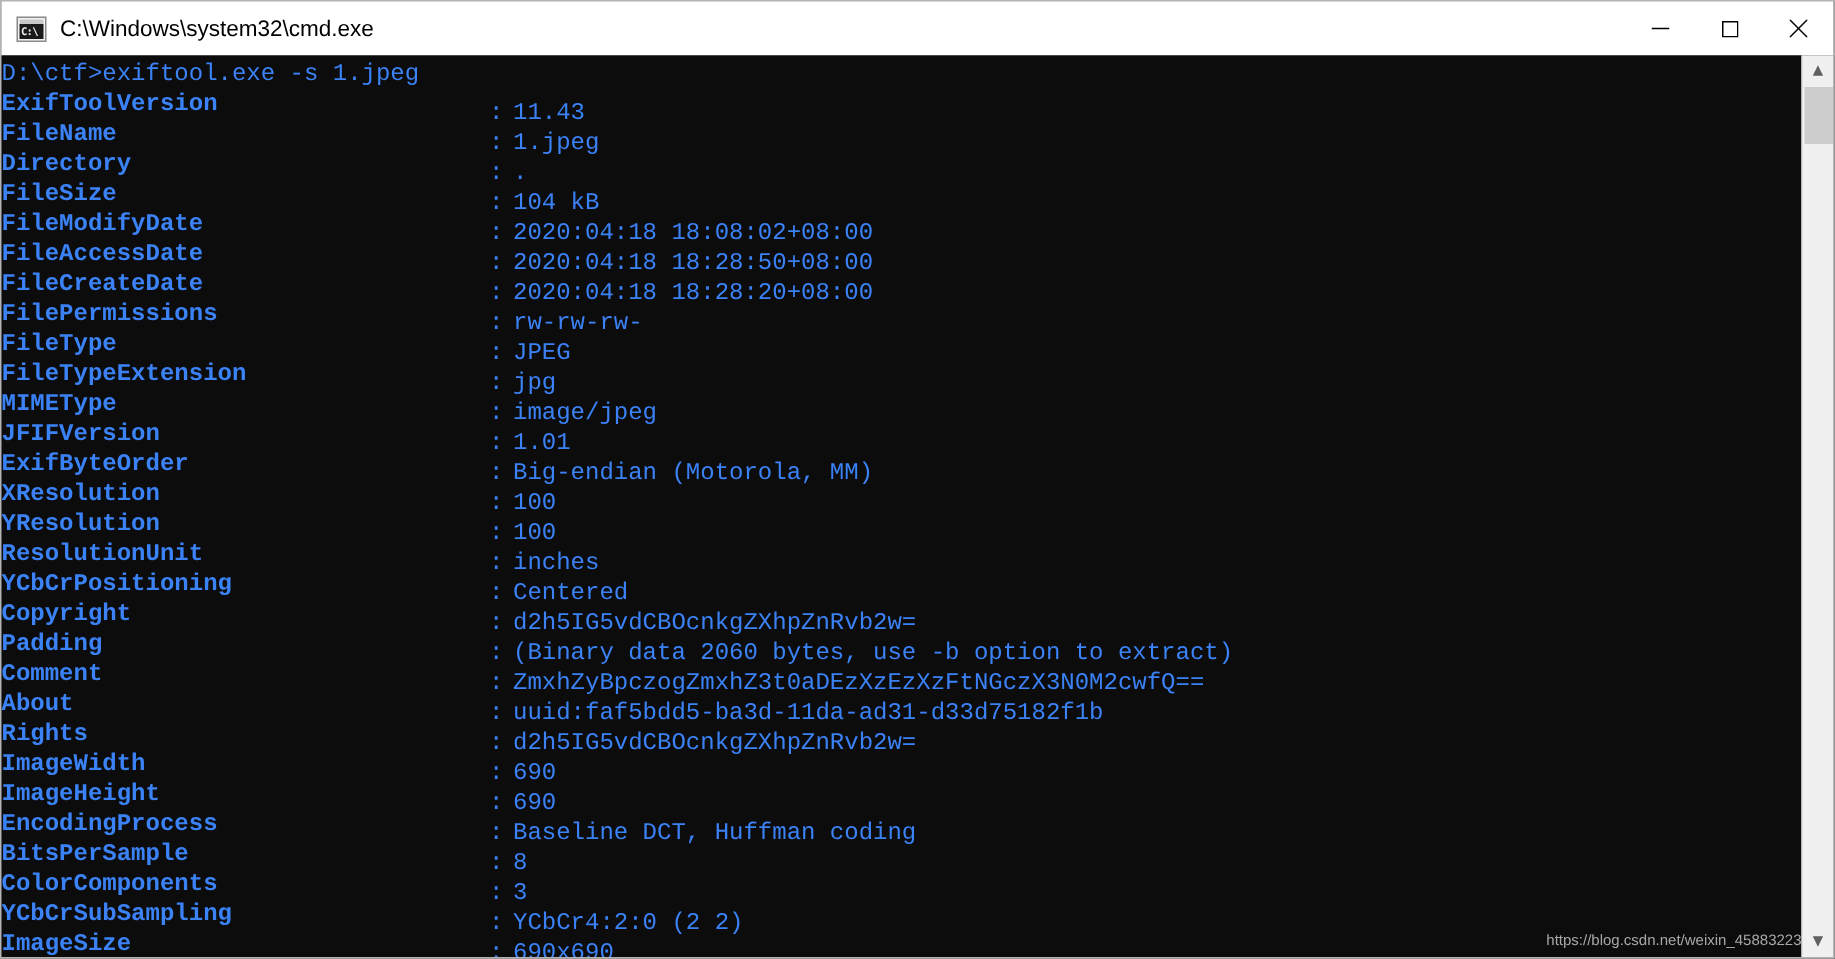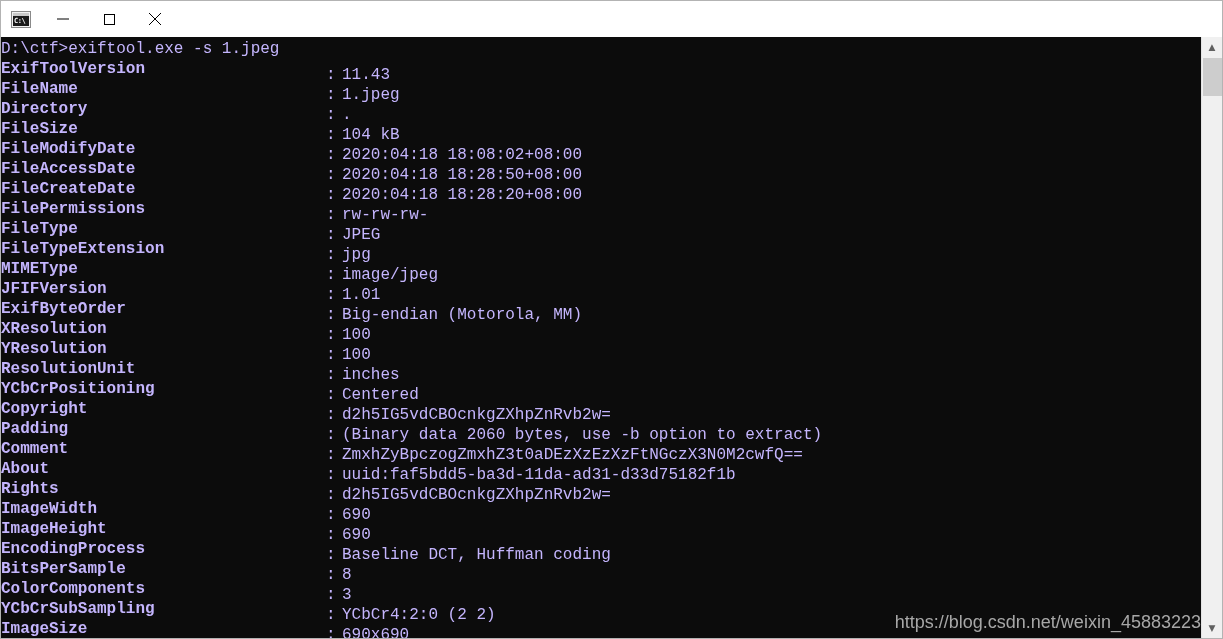--- a/index.html
+++ b/index.html
@@ -103,21 +103,21 @@
   }
 
   #console-lines {
     position: absolute;
     left: 0;
     top: 2px;
     width: 100%;
     font-family: "Liberation Mono", "DejaVu Sans Mono", monospace;
     font-size: 16px;
     line-height: 20px;
-    color: #c4b5fd;
+    color: #3b82f6;
     white-space: pre;
   }
 
   .line {
     height: 20px;
     line-height: 20px;
     white-space: pre;
     display: block;
   }
   .line .k {
@@ -136,21 +136,21 @@
     white-space: pre;
   }
   .line.cmd { padding-left: 0; }
 
   
   #watermark {
     position: absolute;
     right: 22px;
     bottom: 6px;
     font-family: "Liberation Sans", sans-serif;
-    font-size: 18px;
+    font-size: 10px;
     color: #b5b5b5;
     white-space: nowrap;
     opacity: 0.92;
   }
 
   
   #scrollbar {
     position: absolute;
     right: 1px;
     top: 37px;
@@ -210,20 +210,21 @@
 </head>
 <body>
 
 <div id="window">
 
   <div id="titlebar">
     <div id="app-icon">
       <div class="icon-titlestrip"></div>
       <div class="icon-screen">C:\</div>
     </div>
+    <div id="title-text">C:\Windows\system32\cmd.exe</div>
 
     <div class="caption-btn">
       <svg width="12" height="12" viewBox="0 0 12 12" aria-hidden="true">
         <line x1="0" y1="6" x2="12" y2="6" stroke="#000000" stroke-width="1"></line>
       </svg>
     </div>
     <div class="caption-btn">
       <svg width="11" height="11" viewBox="0 0 11 11" aria-hidden="true">
         <rect x="0.5" y="0.5" width="10" height="10" fill="none" stroke="#000000" stroke-width="1"></rect>
       </svg>

